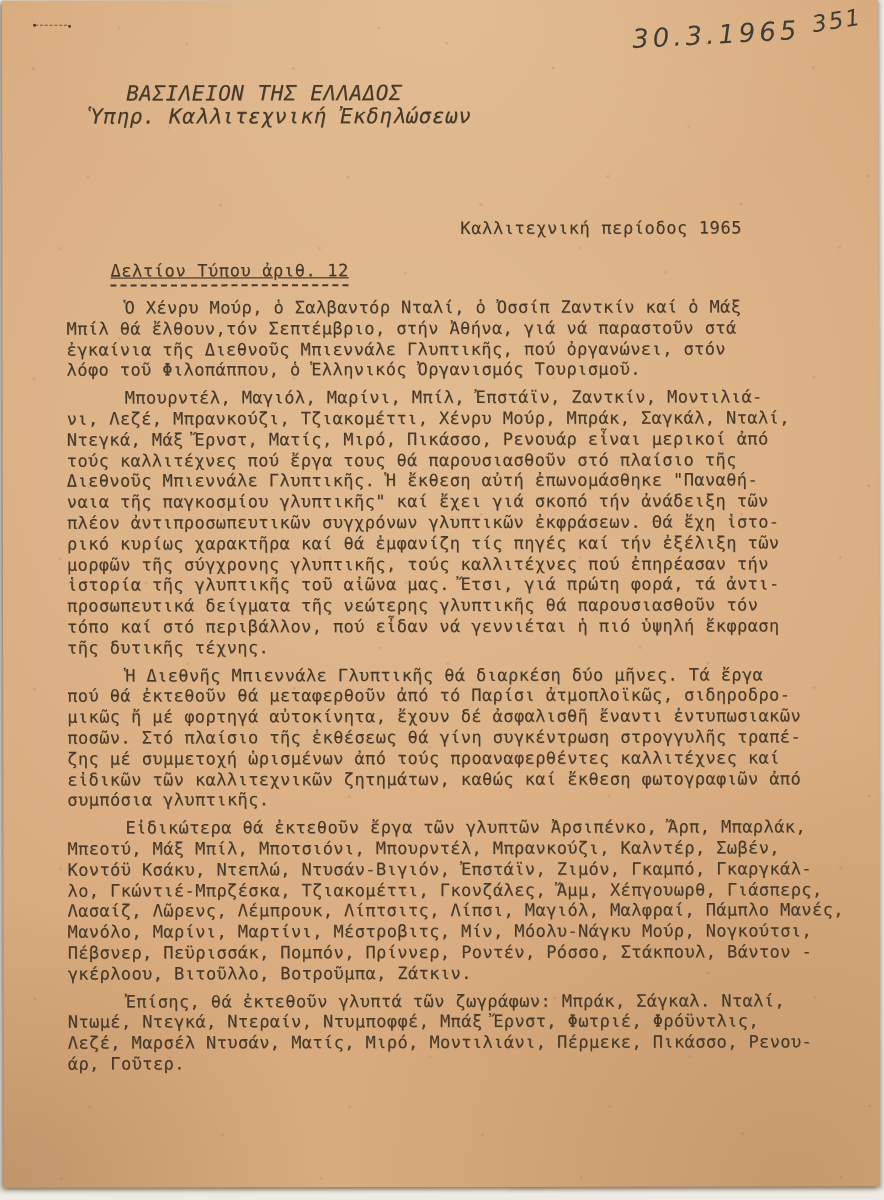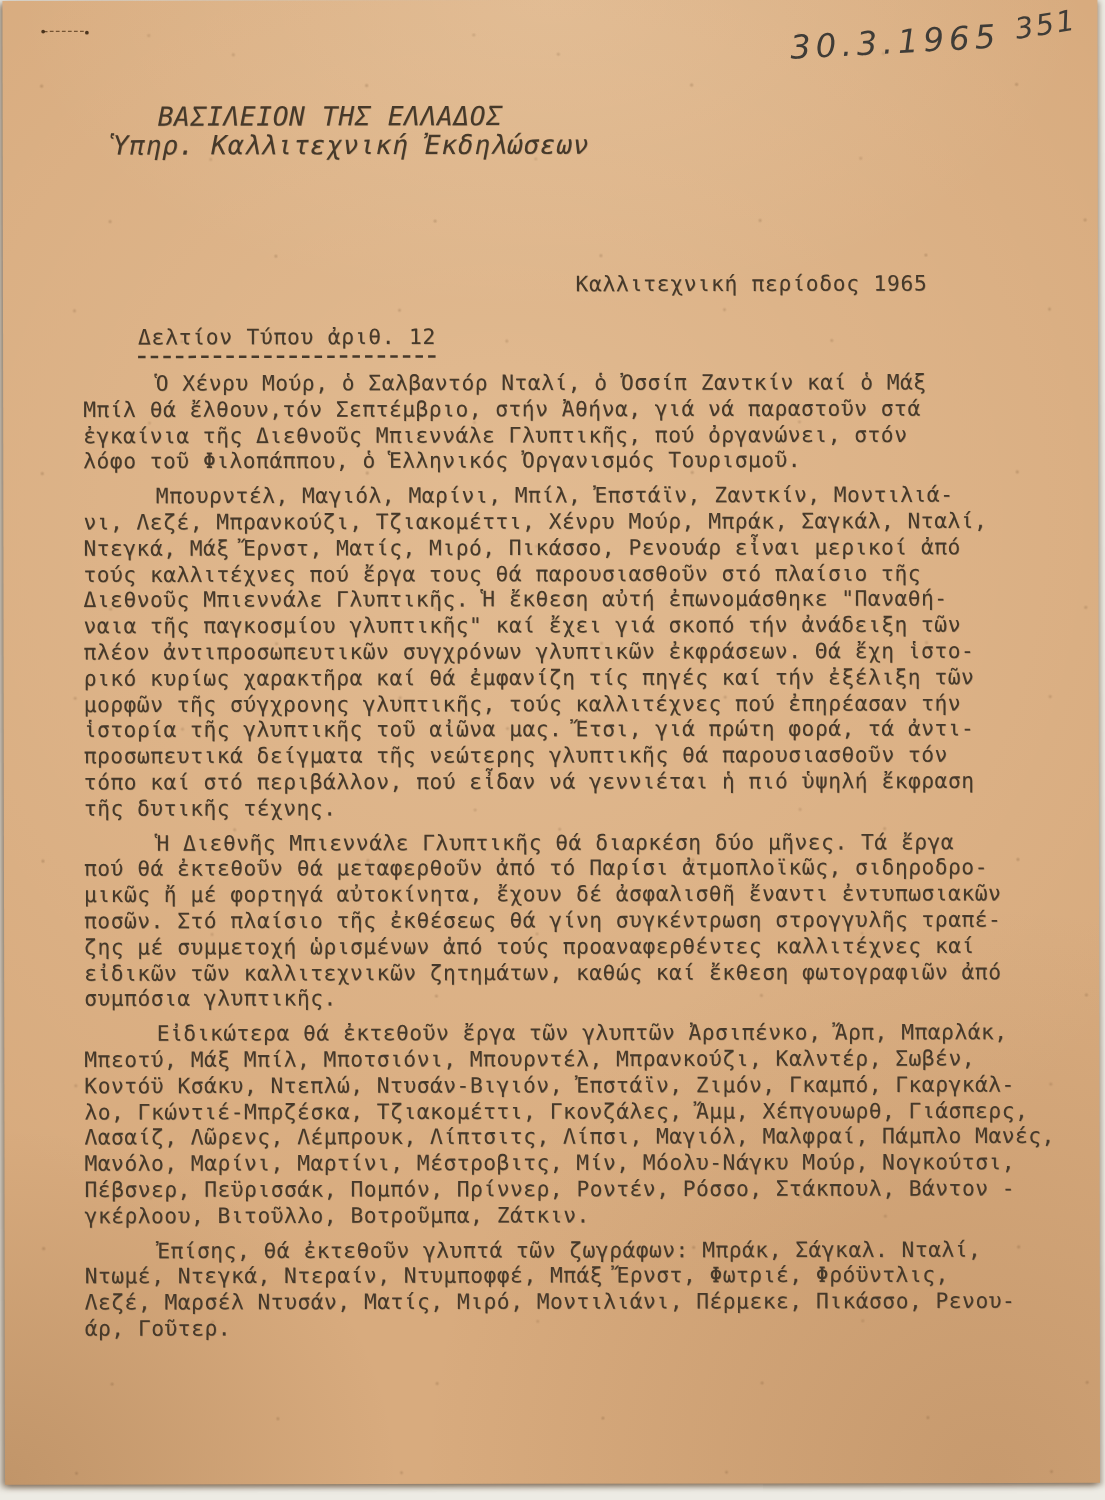--- a/index.html
+++ b/index.html
@@ -45,21 +45,21 @@
   .staple::before,.staple::after{
     content:"";position:absolute;top:-2px;width:3px;height:3px;border-radius:50%;
     background:rgba(60,40,20,.9);
   }
   .staple::before{left:-2px;} .staple::after{right:-4px;top:-1px;}
   .letterhead{position:absolute;left:88px;top:82px;font-size:21px;line-height:23px;letter-spacing:0.5px;white-space:nowrap;font-style:italic;}
   .letterhead .l1{padding-left:36px;}
   .season{position:absolute;left:458px;top:202px;font-size:17px;letter-spacing:0.6px;white-space:nowrap;margin-top:16px;}
   .press-title{
     position:absolute;left:108px;top:260px;font-size:17px;letter-spacing:0.6px;white-space:nowrap;
-    padding-bottom:4px;border-bottom:2px dashed var(--ink,#46392a);
+    padding-bottom:4px;border-bottom:2px dashed var(--ink,#46392a);text-decoration:underline;
   }
   .body-text{position:absolute;left:64px;top:297px;font-size:17px;line-height:20.8px;letter-spacing:0.4px;}
   .para{margin:0 0 7px 0;}
   .para .line{white-space:nowrap;}
   .para .line:first-child{padding-left:58px;}
 </style>
 </head>
 <body>
 
 <div class="scan">

